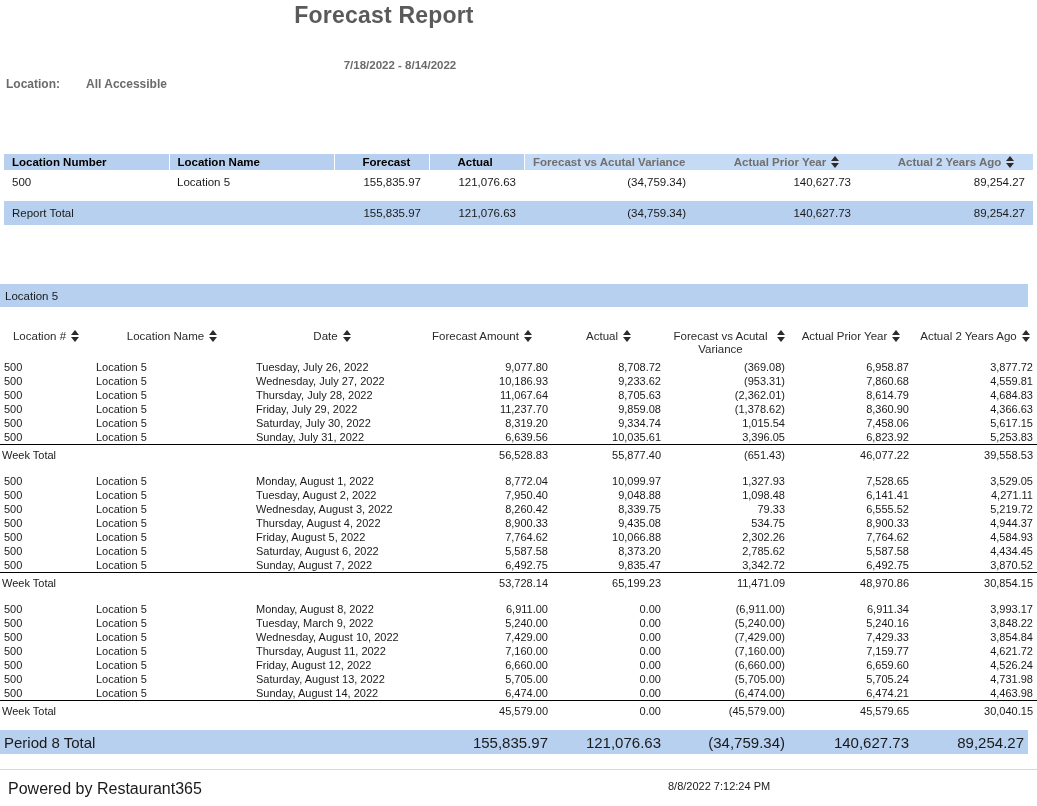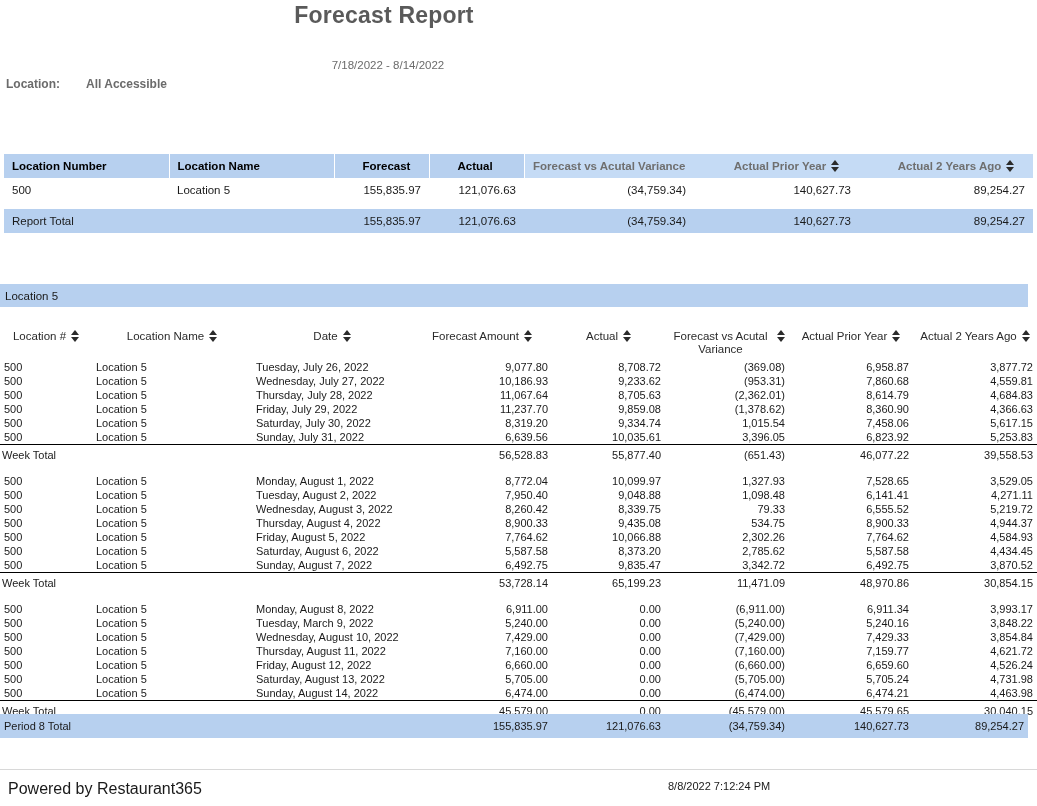--- a/index.html
+++ b/index.html
@@ -27,25 +27,25 @@
     width: 768px;
     text-align: center;
     font-size: 23px;
     font-weight: bold;
     color: #5a5a5a;
     letter-spacing: 0.2px;
   }
   .date-range {
     position: absolute;
     top: 59px;
-    left: 4px;
+    left: 16px;
     width: 768px;
     text-align: center;
     font-size: 11.5px;
-    font-weight: normal;
+    font-weight: bold;
     color: #6b6b6b;
   }
   .filter-row {
     position: absolute;
     top: 77px;
     left: 6px;
     display: flex;
     align-items: baseline;
     font-size: 12px;
     font-weight: bold;
@@ -61,21 +61,21 @@
     left: 4px;
     width: 1029px;
   }
   table.grid {
     border-collapse: collapse;
     width: 100%;
     table-layout: fixed;
   }
   .summary-head th {
     background: #b7d0ef;
-    height: 24px;
+    height: 16px;
     padding: 0 8px;
     font-size: 11.5px;
     font-weight: bold;
     color: #000000;
     text-align: left;
     vertical-align: middle;
     border-right: 1px solid #ffffff;
     white-space: nowrap;
   }
   .summary-head th.soft {
@@ -198,21 +198,22 @@
   .period-total {
     position: absolute;
     top: 714px;
     left: 0;
     width: 1028px;
   }
   .period-total table {
     border-collapse: collapse;
     width: 100%;
     table-layout: fixed;
-    font-size: 11px;
+    font-size: 15px;
+    margin-top: 16px;
   }
   .period-total td {
     background: #b7d0ef;
     height: 24px;
     padding: 0 4px;
     color: #1a1a1a;
     white-space: nowrap;
   }
 
   

